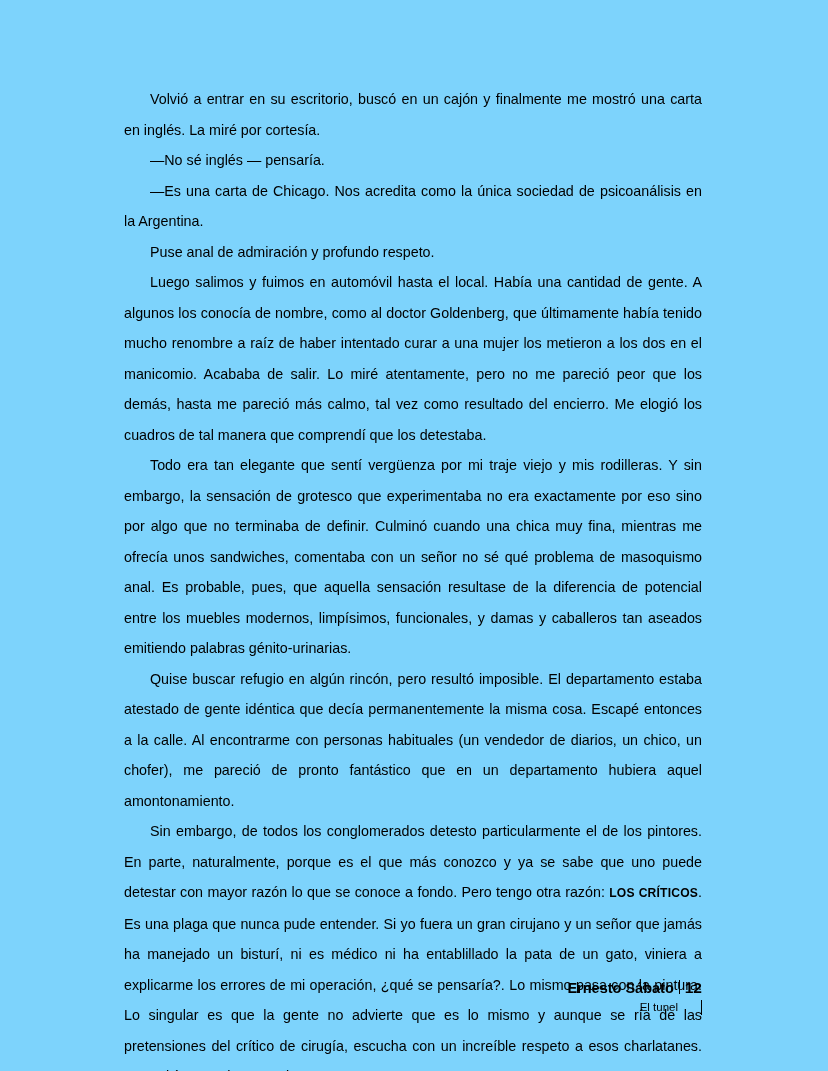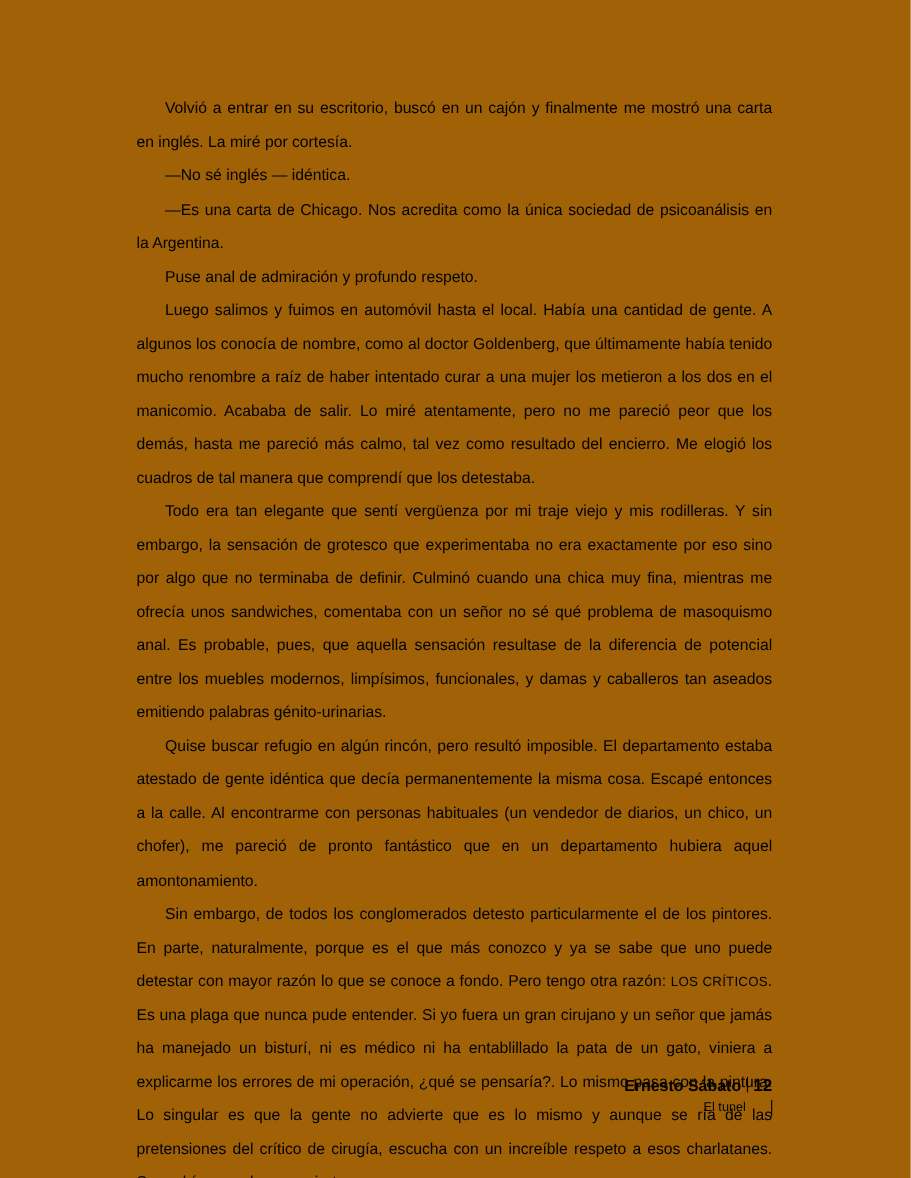--- a/index.html
+++ b/index.html
@@ -14,21 +14,21 @@
     color: #000000;
     position: relative;
     overflow: hidden;
   }
   .page {
     position: absolute;
     left: 0;
     top: 0;
     width: 828px;
     height: 1071px;
-    background: #a16207;
+    background: #7dd3fc;
   }
   .content {
     position: absolute;
     left: 124px;
     top: 84px;
     width: 578px;
   }
   p.para {
     margin: 0 0 0 0;
     text-align: justify;
@@ -38,20 +38,21 @@
     text-indent: 26px;
     hyphens: none;
     word-spacing: 0px;
   }
   p.para.dash {
     text-indent: 26px;
   }
   .smallcaps {
     font-size: 12.1px;
     letter-spacing: 0.2px;
+    font-weight: bold;
   }
   .footer {
     position: absolute;
     left: 124px;
     top: 978px;
     width: 578px;
     height: 46px;
   }
   .footer-inner {
     position: absolute;
@@ -94,21 +95,21 @@
     background: #000;
   }
 </style>
 </head>
 <body>
 
 <div class="page">
 
   <div class="content">
     <p class="para">Volvió a entrar en su escritorio, buscó en un cajón y finalmente me mostró una carta en inglés. La miré por cortesía.</p>
-    <p class="para dash">—No sé inglés — idéntica.</p>
+    <p class="para dash">—No sé inglés — pensaría.</p>
     <p class="para dash">—Es una carta de Chicago. Nos acredita como la única sociedad de psicoanálisis en la Argentina.</p>
     <p class="para">Puse anal de admiración y profundo respeto.</p>
     <p class="para">Luego salimos y fuimos en automóvil hasta el local. Había una cantidad de gente. A algunos los conocía de nombre, como al doctor Goldenberg, que últimamente había tenido mucho renombre a raíz de haber intentado curar a una mujer los metieron a los dos en el manicomio. Acababa de salir. Lo miré atentamente, pero no me pareció peor que los demás, hasta me pareció más calmo, tal vez como resultado del encierro. Me elogió los cuadros de tal manera que comprendí que los detestaba.</p>
     <p class="para">Todo era tan elegante que sentí vergüenza por mi traje viejo y mis rodilleras. Y sin embargo, la sensación de grotesco que experimentaba no era exactamente por eso sino por algo que no terminaba de definir. Culminó cuando una chica muy fina, mientras me ofrecía unos sandwiches, comentaba con un señor no sé qué problema de masoquismo anal. Es probable, pues, que aquella sensación resultase de la diferencia de potencial entre los muebles modernos, limpísimos, funcionales, y damas y caballeros tan aseados emitiendo palabras génito-urinarias.</p>
     <p class="para">Quise buscar refugio en algún rincón, pero resultó imposible. El departamento estaba atestado de gente idéntica que decía permanentemente la misma cosa. Escapé entonces a la calle. Al encontrarme con personas habituales (un vendedor de diarios, un chico, un chofer), me pareció de pronto fantástico que en un departamento hubiera aquel amontonamiento.</p>
     <p class="para"><span>Sin embargo, de todos los conglomerados detesto particularmente el de los pintores. En parte, naturalmente, porque es el que más conozco y ya se sabe que uno puede detestar con mayor razón lo que se conoce a fondo. Pero tengo otra razón: </span><span class="smallcaps">LOS CRÍTICOS</span><span>. Es una plaga que nunca pude entender. Si yo fuera un gran cirujano y un señor que jamás ha manejado un bisturí, ni es médico ni ha entablillado la pata de un gato, viniera a explicarme los errores de mi operación, ¿qué se pensaría?. Lo mismo pasa con la pintura. Lo singular es que la gente no advierte que es lo mismo y aunque se ría de las pretensiones del crítico de cirugía, escucha con un increíble respeto a esos charlatanes. Se podría escuchar con cierto</span></p>
   </div>
 
   <div class="footer">
     <div class="footer-inner">

